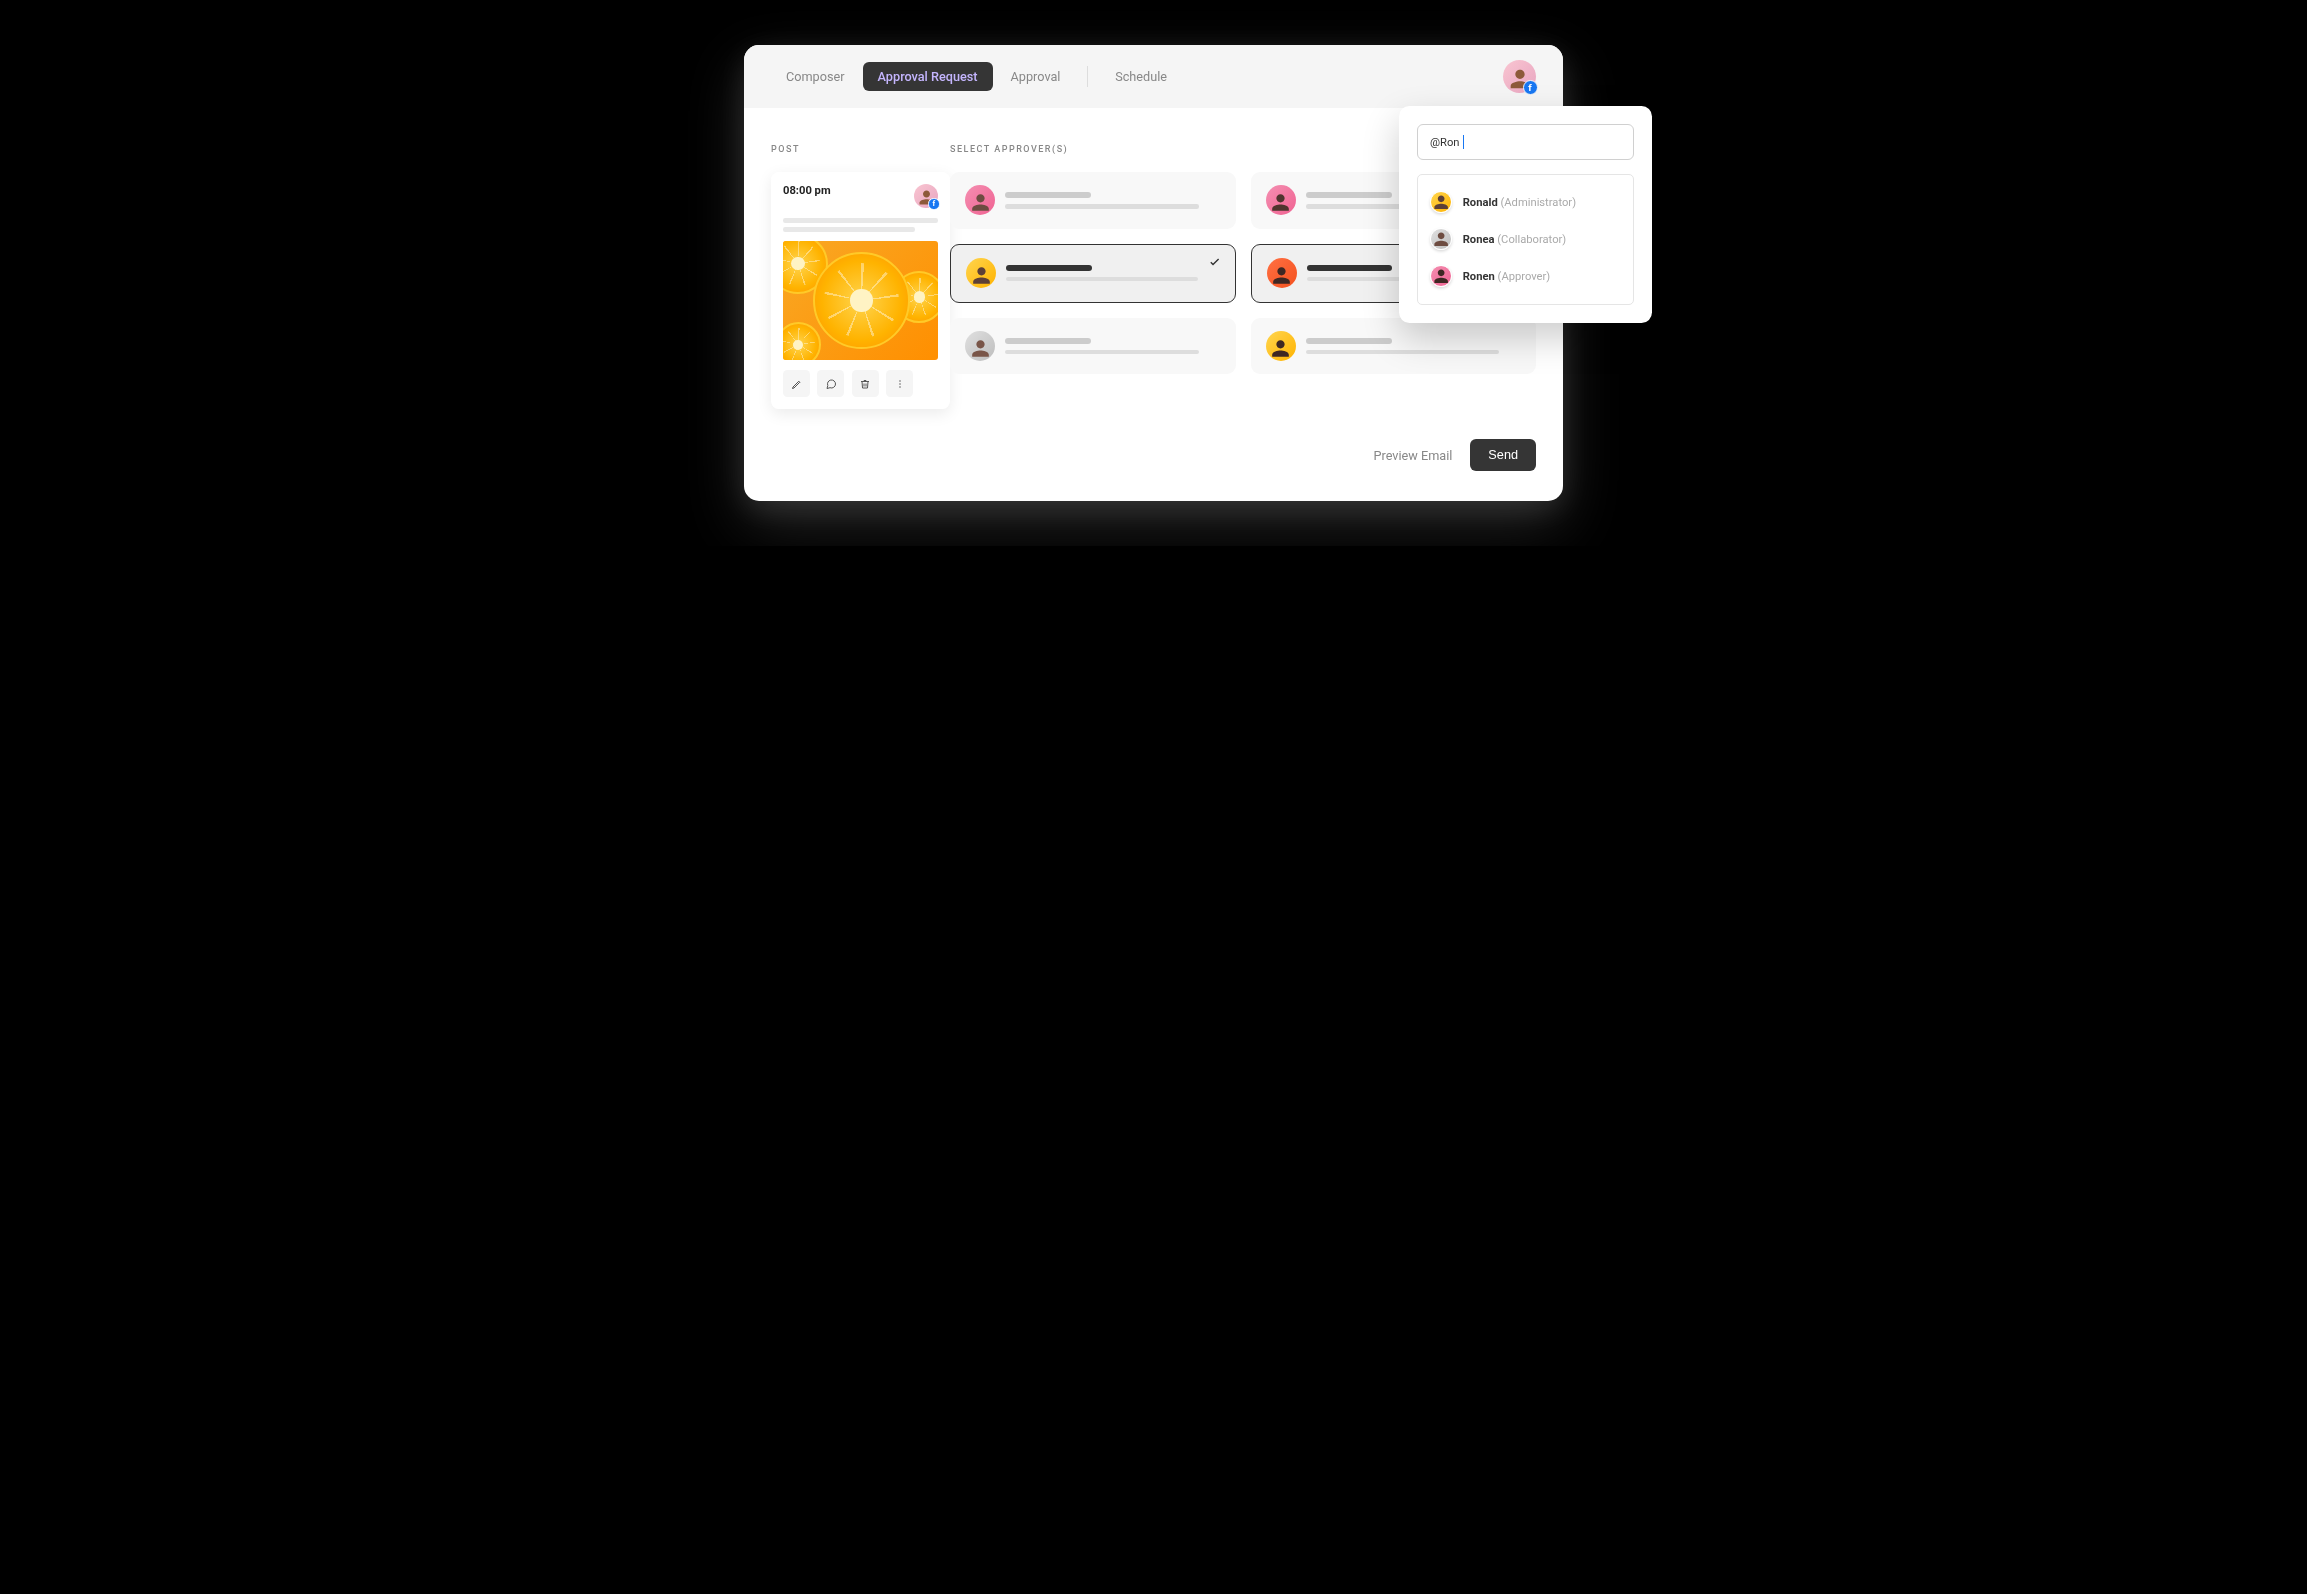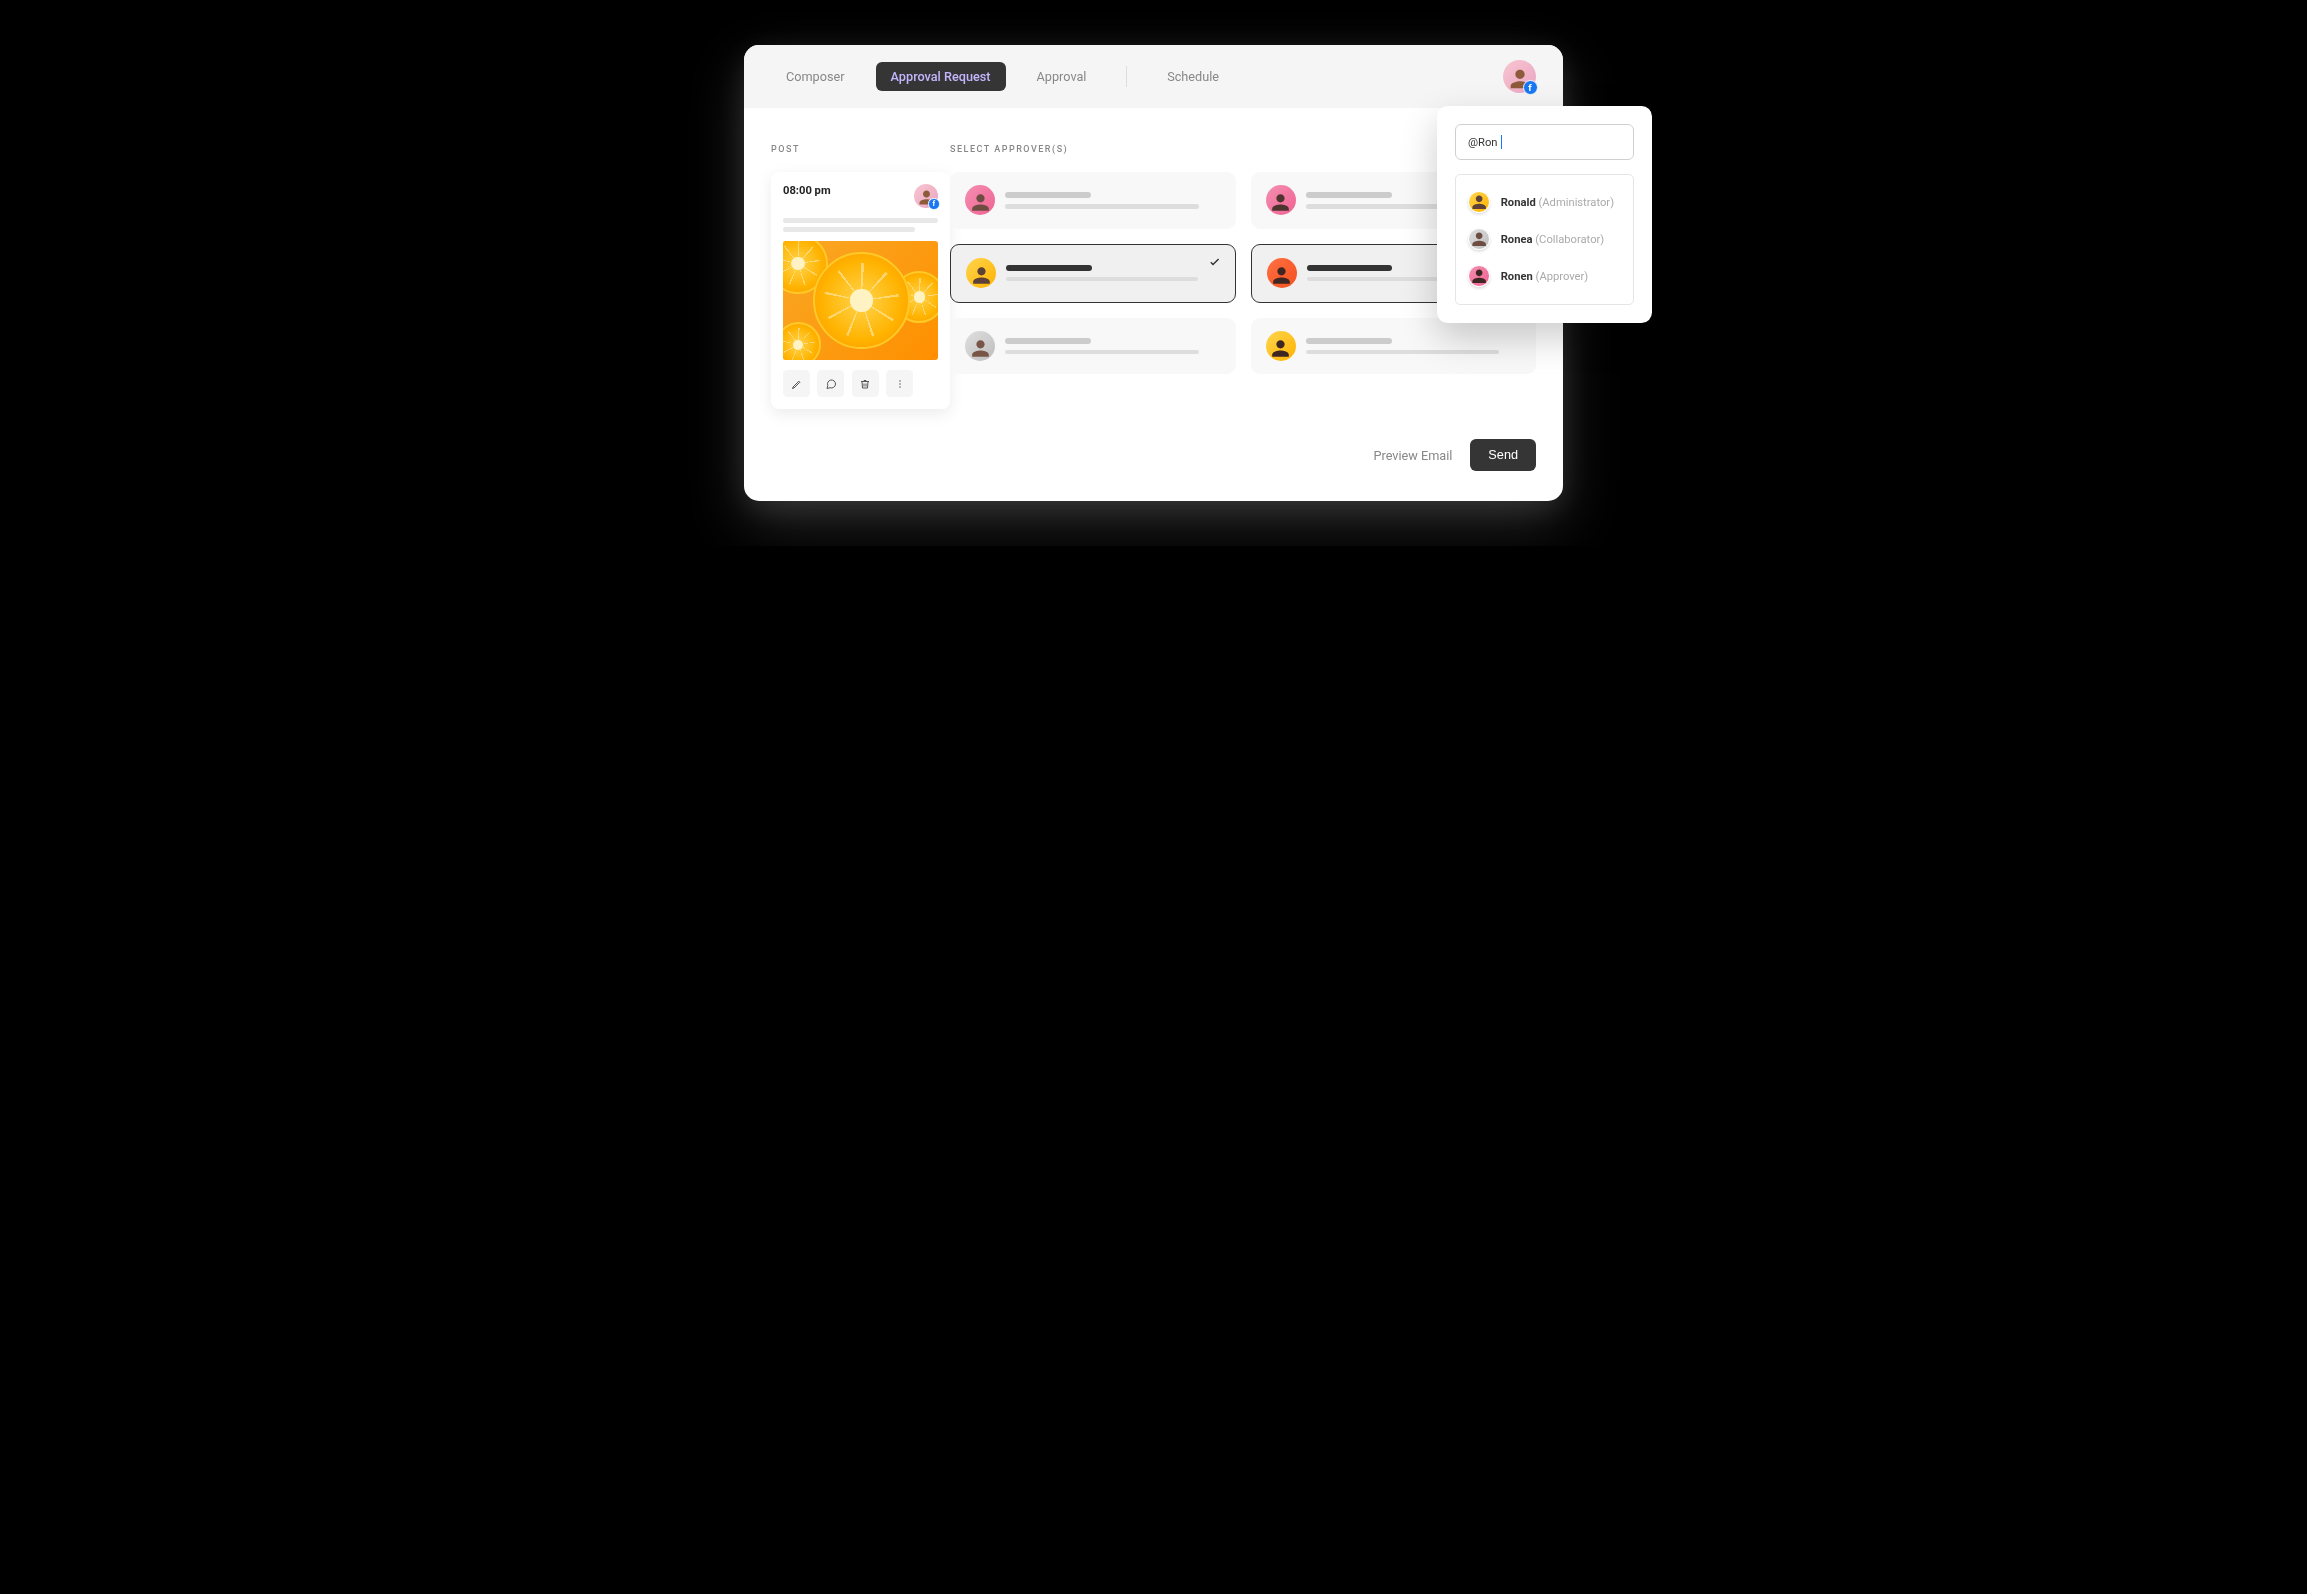--- a/index.html
+++ b/index.html
@@ -23,21 +23,21 @@
       background: #f5f5f5;
       border-radius: 15px 15px 0 0;
       padding: 15px 27px;
       display: flex;
       align-items: center;
       justify-content: space-between;
     }
     .tabs {
       display: flex;
       align-items: center;
-      gap: 16px;
+      gap: 3px;
     }
     .tab {
       padding: 7.4px 15px;
       border-radius: 6px;
       font-size: 12.7px;
       color: #888;
       cursor: pointer;
     }
     .tab.active {
       background: #353535;
@@ -222,21 +222,21 @@
     }
     .preview-link { color: #888; font-size: 12.7px; cursor: pointer; }
     .send-btn {
       background: #353535; color: #fff; border: none;
       padding: 9px 18px; border-radius: 6px; font-size: 12.7px; cursor: pointer;
     }
     .mention-popover {
       position: absolute;
       top: 61px;
       right: -89px;
-      width: 215px;
+      width: 253px;
       background: #fff;
       border-radius: 10.4px;
       box-shadow: 0 15px 37px rgba(0,0,0,0.2);
       padding: 18px;
       z-index: 10;
     }
     .mention-input-wrap {
       border: 0.7px solid #d0d0d0;
       border-radius: 6px;
       padding: 10.4px 12px;

